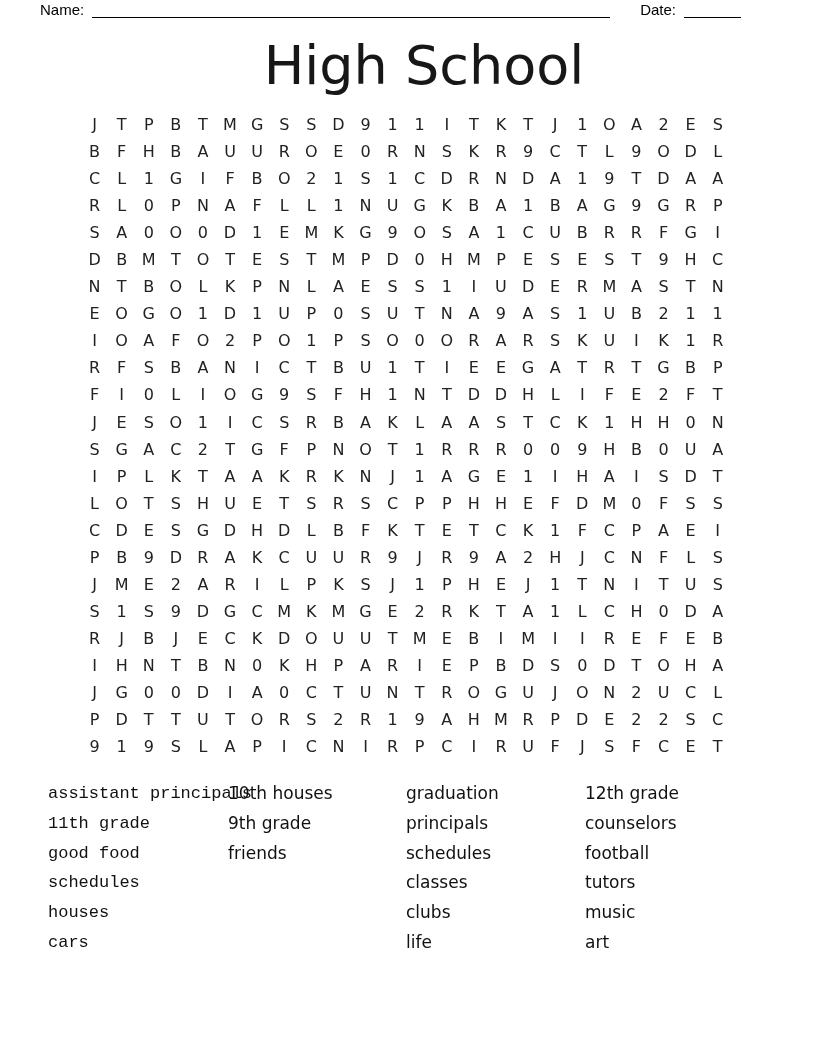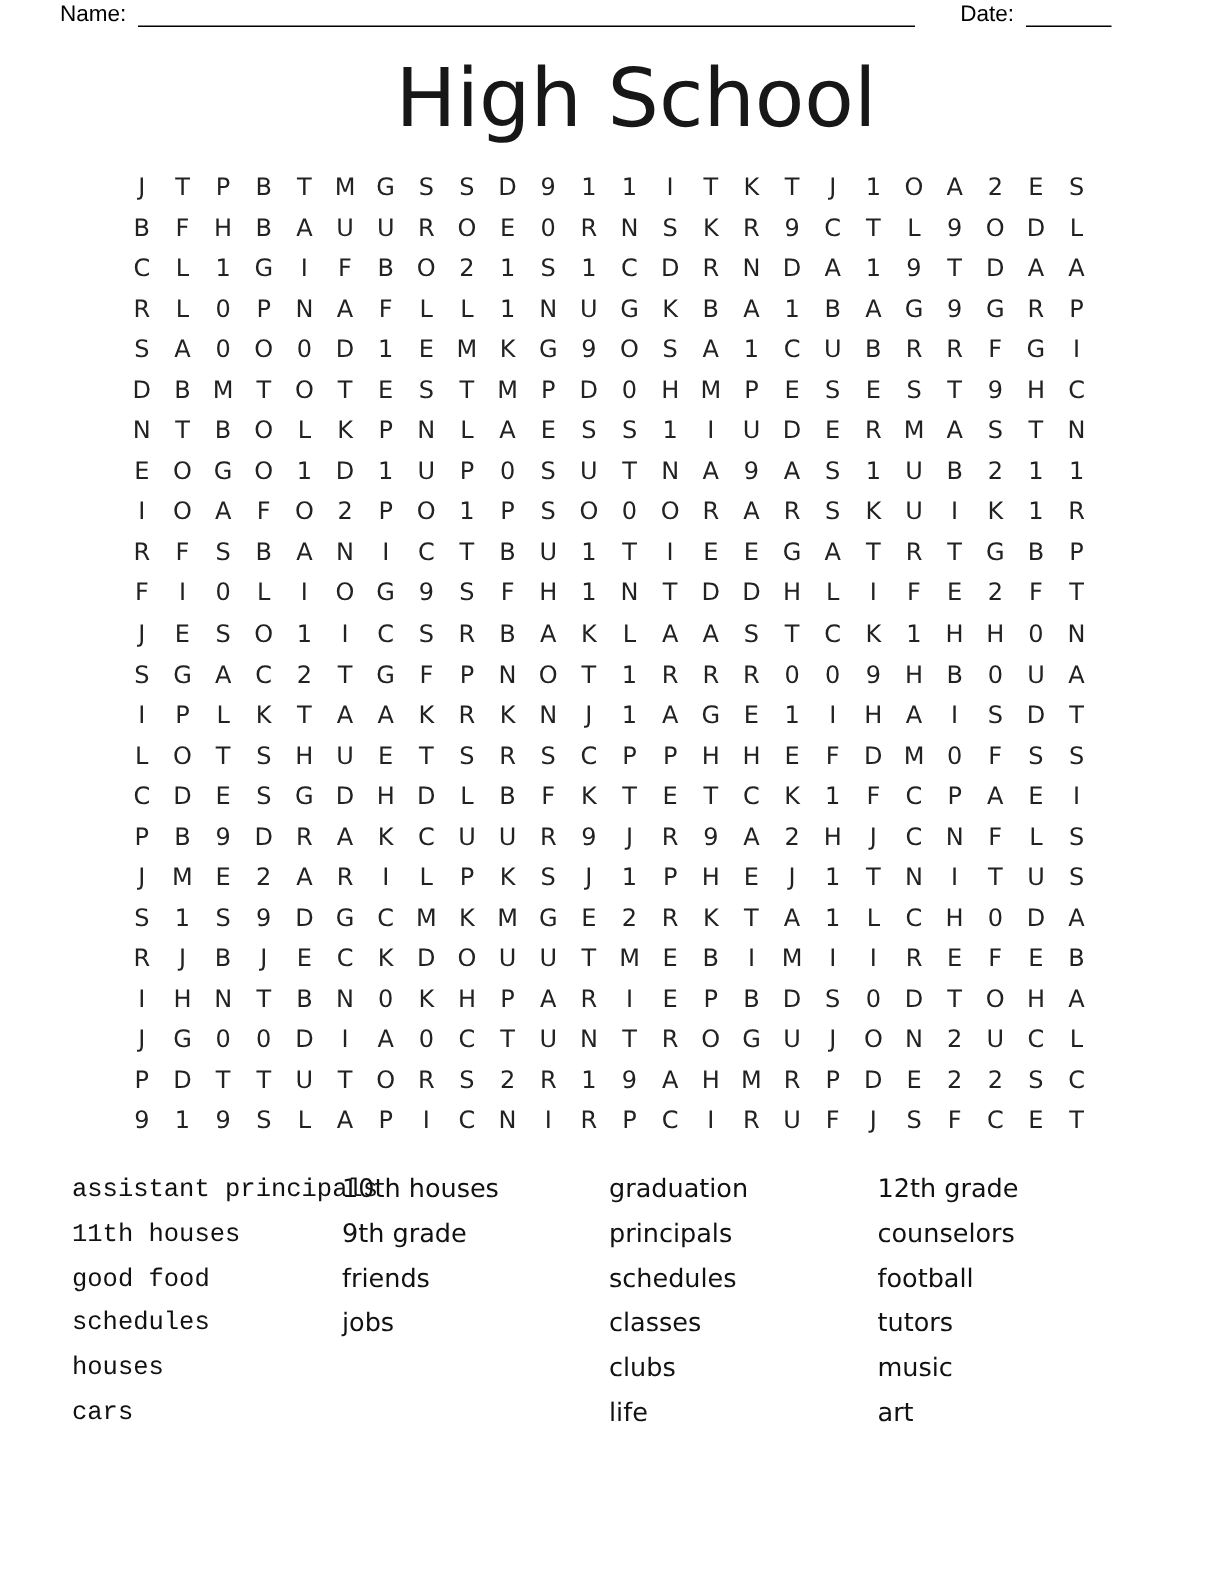--- a/index.html
+++ b/index.html
@@ -665,31 +665,30 @@
       <span class="grid-cell">S</span>
       <span class="grid-cell">F</span>
       <span class="grid-cell">C</span>
       <span class="grid-cell">E</span>
       <span class="grid-cell">T</span>
     </div>
 
   <div class="word-list">
       <div class="wl-col">
         <div class="wl-item">assistant principals</div>
-        <div class="wl-item">11th houses</div>
+        <div class="wl-item">11th grade</div>
         <div class="wl-item">good food</div>
         <div class="wl-item">schedules</div>
         <div class="wl-item">houses</div>
         <div class="wl-item">cars</div>
       </div>
       <div class="wl-col">
         <div class="wl-item">10th houses</div>
         <div class="wl-item">9th grade</div>
         <div class="wl-item">friends</div>
-        <div class="wl-item">jobs</div>
       </div>
       <div class="wl-col">
         <div class="wl-item">graduation</div>
         <div class="wl-item">principals</div>
         <div class="wl-item">schedules</div>
         <div class="wl-item">classes</div>
         <div class="wl-item">clubs</div>
         <div class="wl-item">life</div>
       </div>
       <div class="wl-col">

